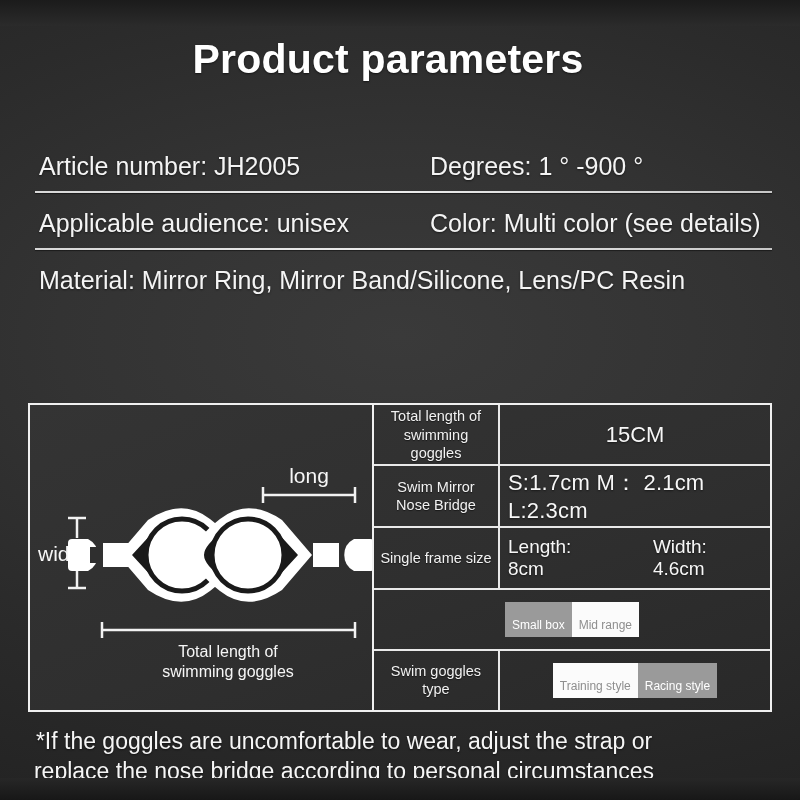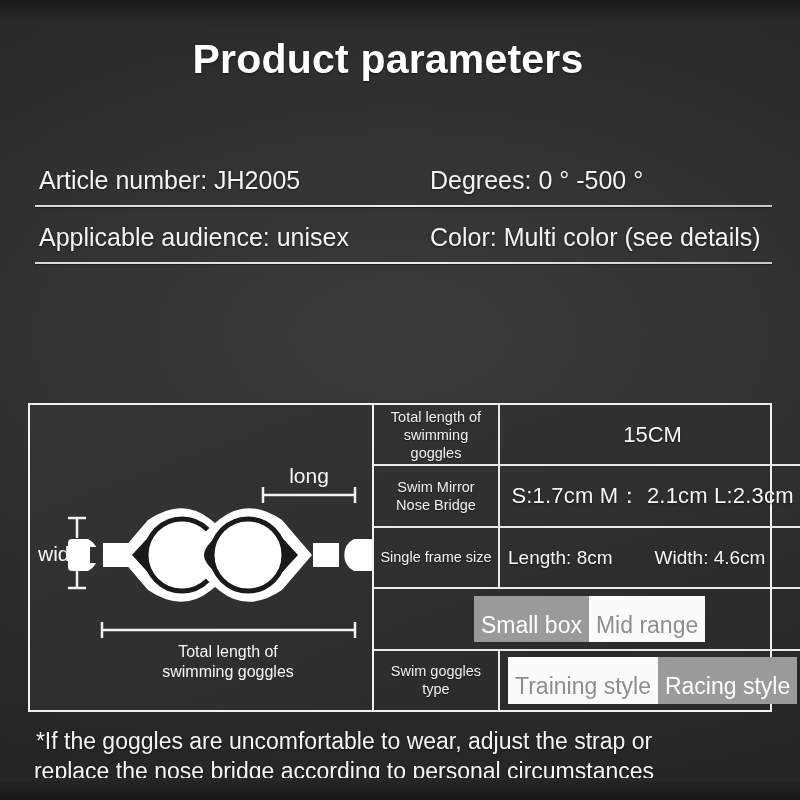--- a/index.html
+++ b/index.html
@@ -48,21 +48,21 @@
     letter-spacing: 0.2px;
     color: #ffffff;
     text-shadow: 0 1px 2px rgba(0,0,0,0.55);
     margin-left: 36px;
   }
 
   
   .specs {
     position: absolute;
     left: 35px;
-    top: 150px;
+    top: 136px;
     width: 737px;
   }
   .spec-row {
     position: relative;
     height: 57px;
   }
   .spec-row .divider {
     position: absolute;
     left: 0;
     bottom: 0;
@@ -147,21 +147,21 @@
   .tvalue.v-frame {
     font-size: 19px;
     justify-content: flex-start;
   }
   .v-frame .len { margin-right: 42px; }
   .badges {
     display: flex;
     align-items: center;
   }
   .badge {
-    font-size: 23px;
+    font-size: 12px;
     padding: 17px 7px 5px 7px;
     line-height: 1.08;
     white-space: nowrap;
     text-shadow: none;
   }
   .badge.dark  { background: #9a9a9a; color: #ffffff; }
   .badge.light { background: #fbfbfb; color: #8e8e8e; }
 
   
   .note {
@@ -180,30 +180,33 @@
 <body>
 
 <div class="page">
 
   <div class="title">Product parameters</div>
 
   <div class="specs">
 
     <div class="spec-row">
       <span class="spec-cell left">Article number: JH2005</span>
-      <span class="spec-cell right">Degrees: 0 ° -500 °</span>
+      <span class="spec-cell right">Degrees: 1 ° -900 °</span>
       <span class="divider"></span>
     </div>
 
     <div class="spec-row">
       <span class="spec-cell right">Color: Multi color (see details)</span>
       <span class="spec-cell left">Applicable audience: unisex</span>
       <span class="divider"></span>
     </div>
 
+    <div class="spec-row wide">
+      <span class="spec-cell left">Material: Mirror Ring, Mirror Band/Silicone, Lens/PC Resin</span>
+    </div>
 
   </div>
 
   <div class="panel">
 
     <div class="diagram">
       <svg width="342" height="305" viewBox="0 0 342 305">
         <defs>
           <clipPath id="cupClipL">
             <path d="M88 147 L118 118 Q150 98 176 116 Q200 134 200 147 Q200 160 176 178 Q150 196 118 176 Z"></path>

